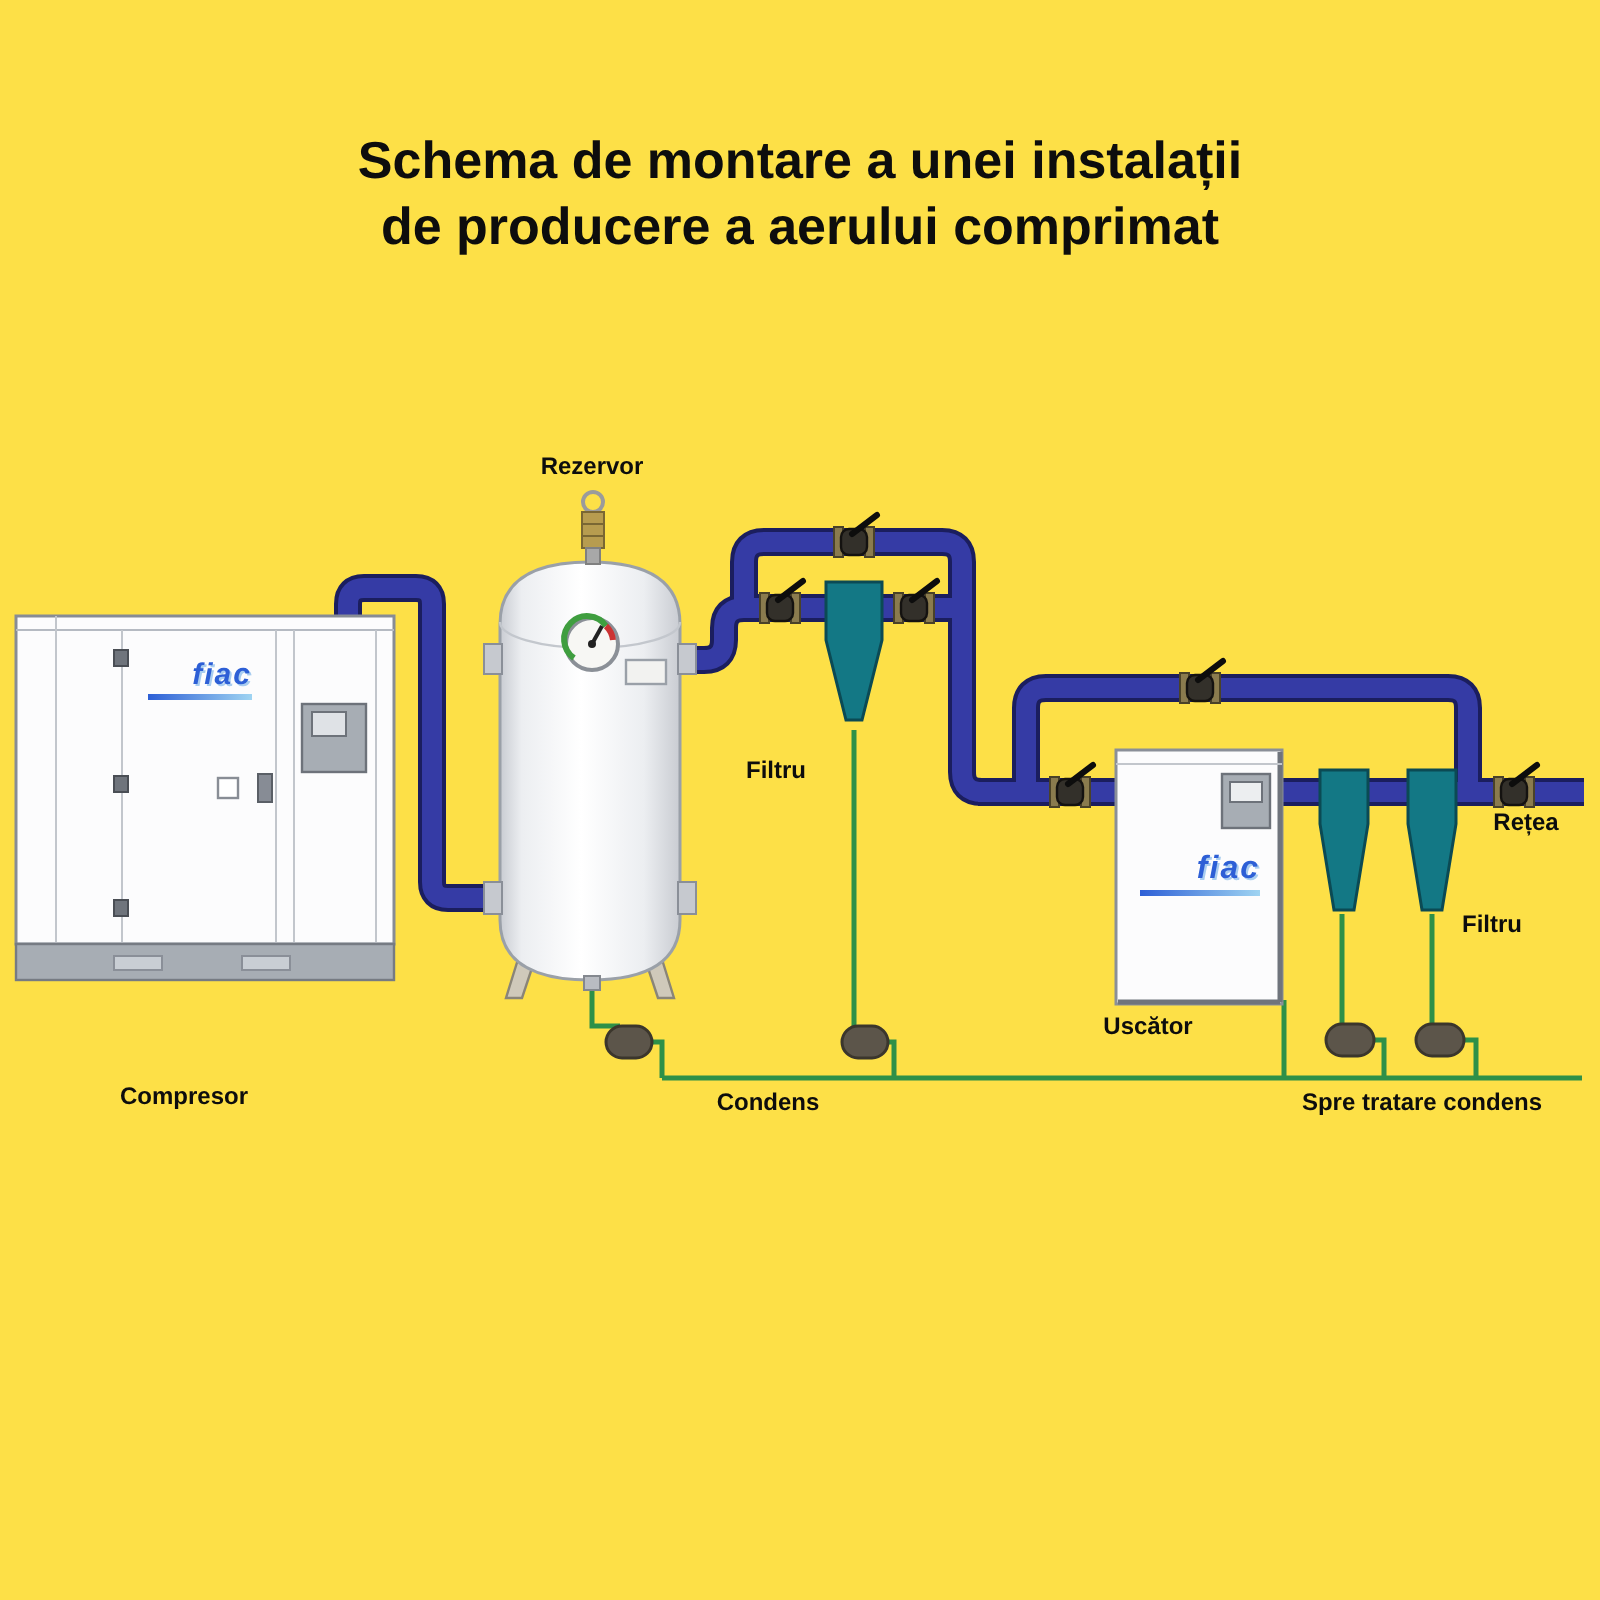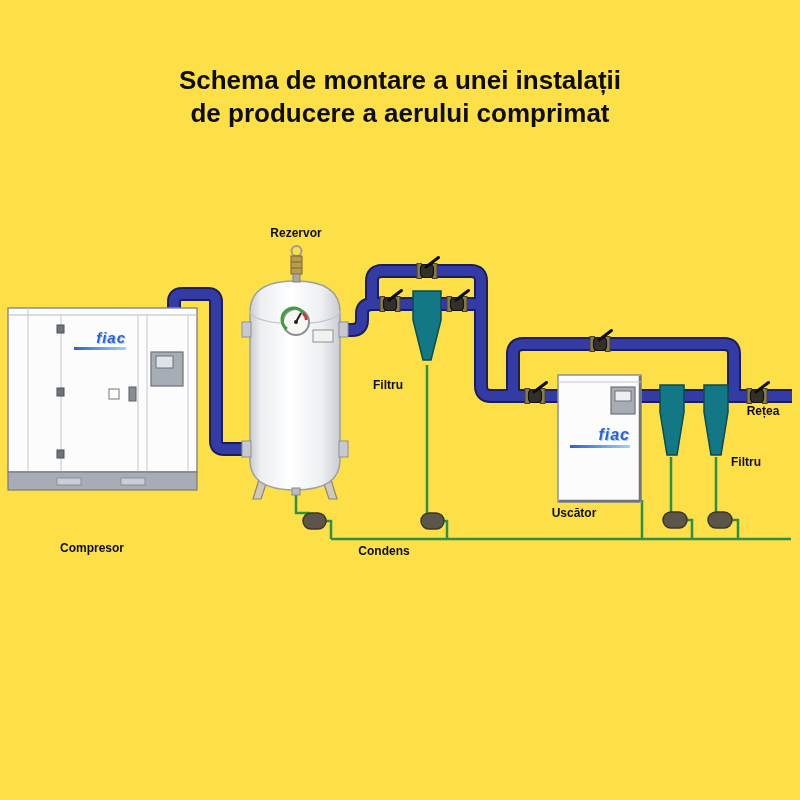--- a/index.html
+++ b/index.html
@@ -173,16 +173,17 @@
   <div class="fiac-logo logo-dryer">
     <span>fiac</span>
     <span class="bar"></span>
   </div>
 
   <div class="lbl" style="left:236px;top:224px;width:120px;">Rezervor</div>
   <div class="lbl" style="left:32px;top:516px;width:120px;margin-top:23px;">Compresor</div>
   <div class="lbl" style="left:358px;top:363px;width:60px;margin-top:13px;">Filtru</div>
   <div class="lbl" style="left:524px;top:504px;width:100px;">Uscător</div>
   <div class="lbl" style="left:344px;top:542px;width:80px;">Condens</div>
+  <div class="lbl" style="left:622px;top:542px;width:178px;">Spre tratare condens</div>
   <div class="lbl" style="left:733px;top:402px;width:60px;">Rețea</div>
   <div class="lbl" style="left:716px;top:453px;width:60px;">Filtru</div>
 
 </div>
 
 </body></html>

